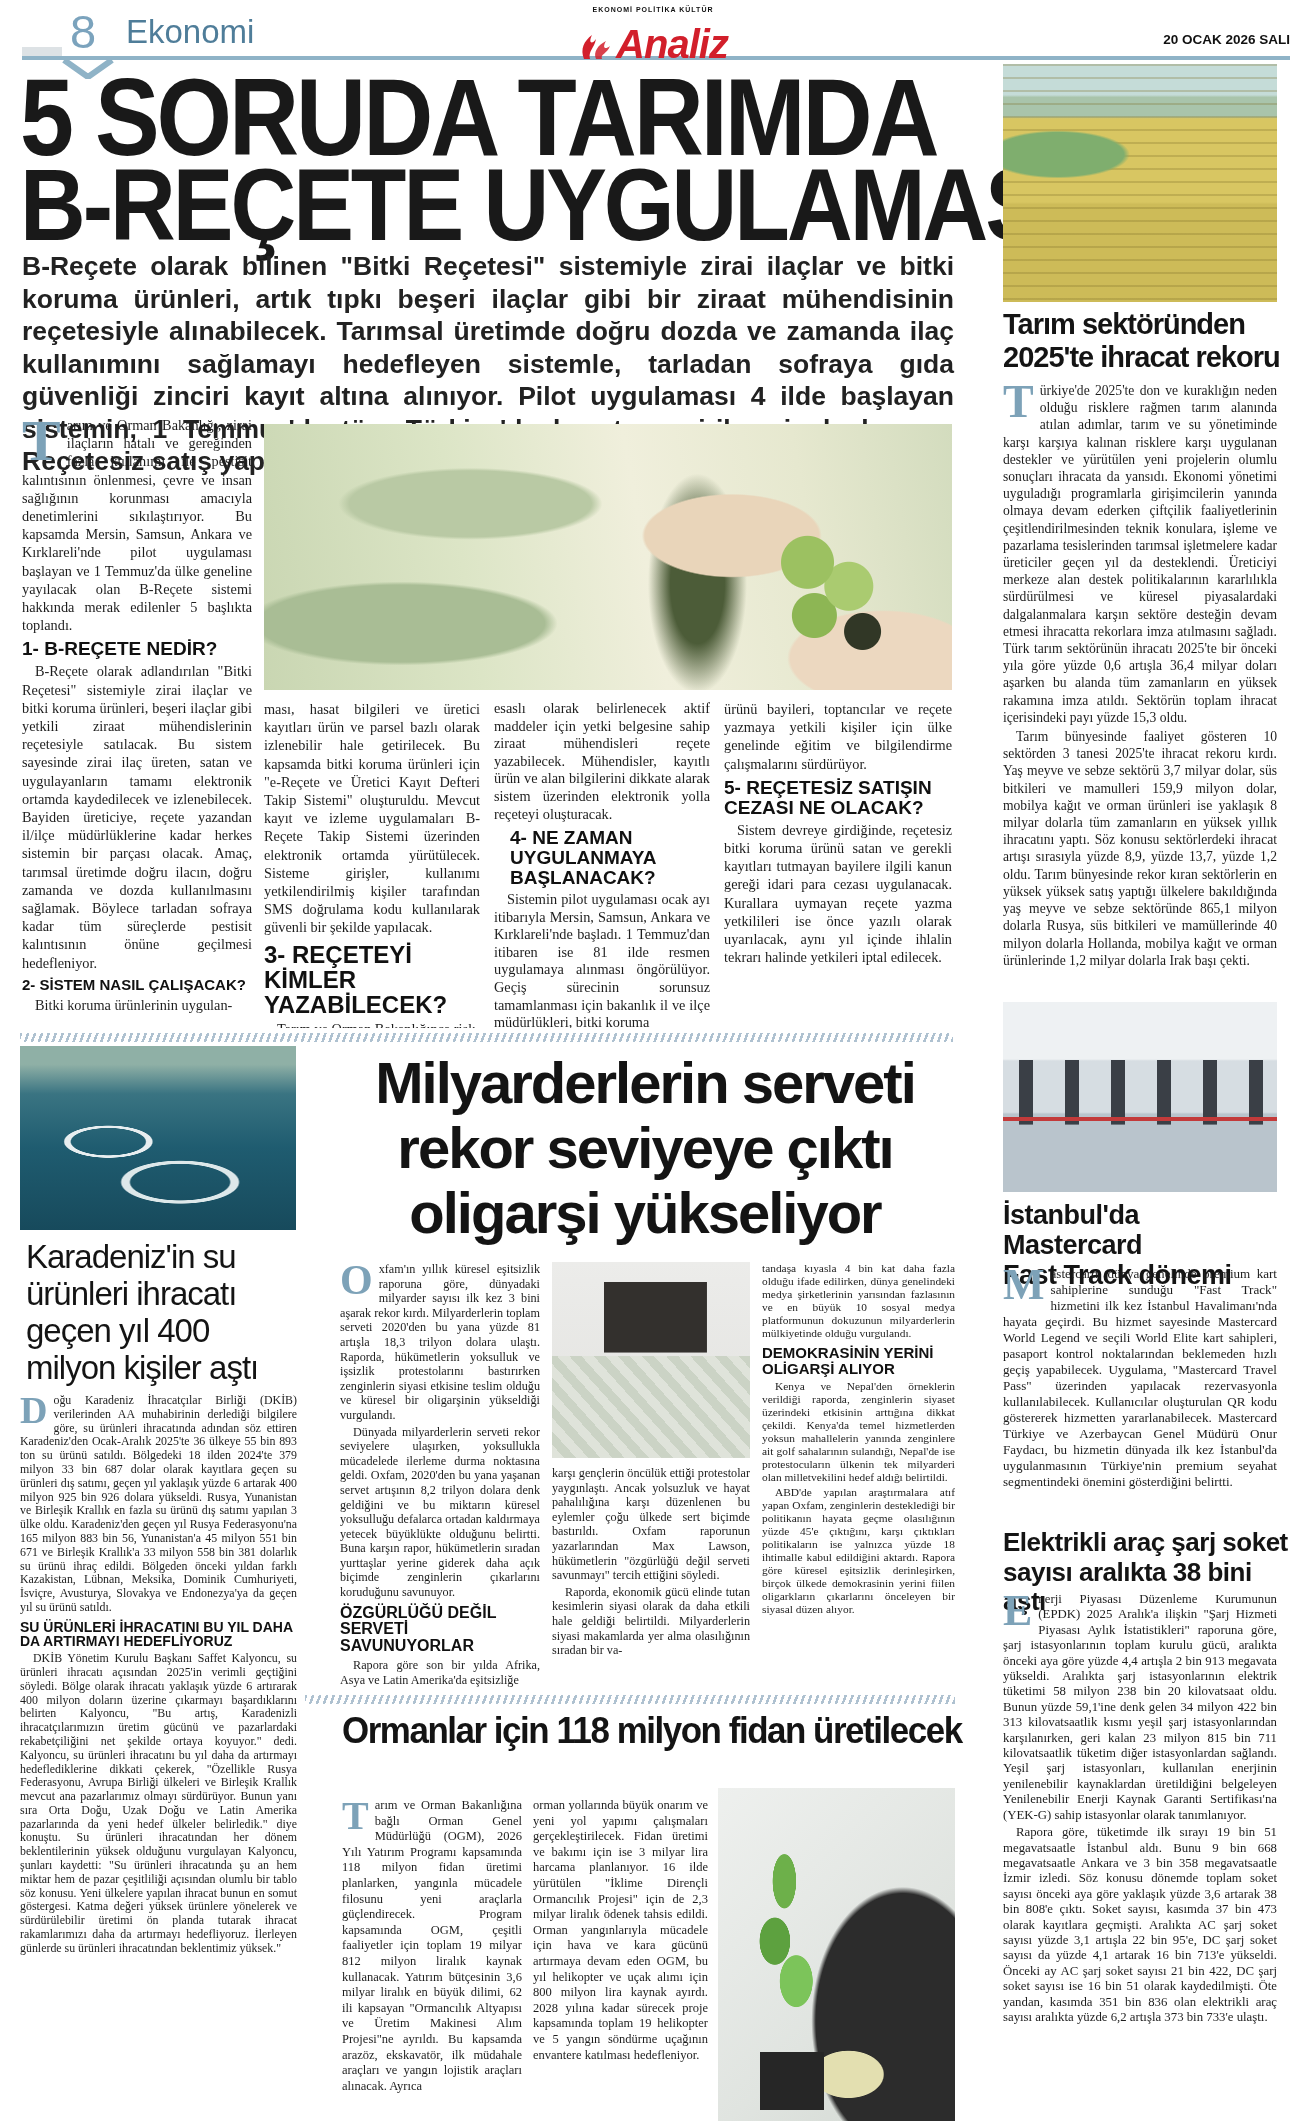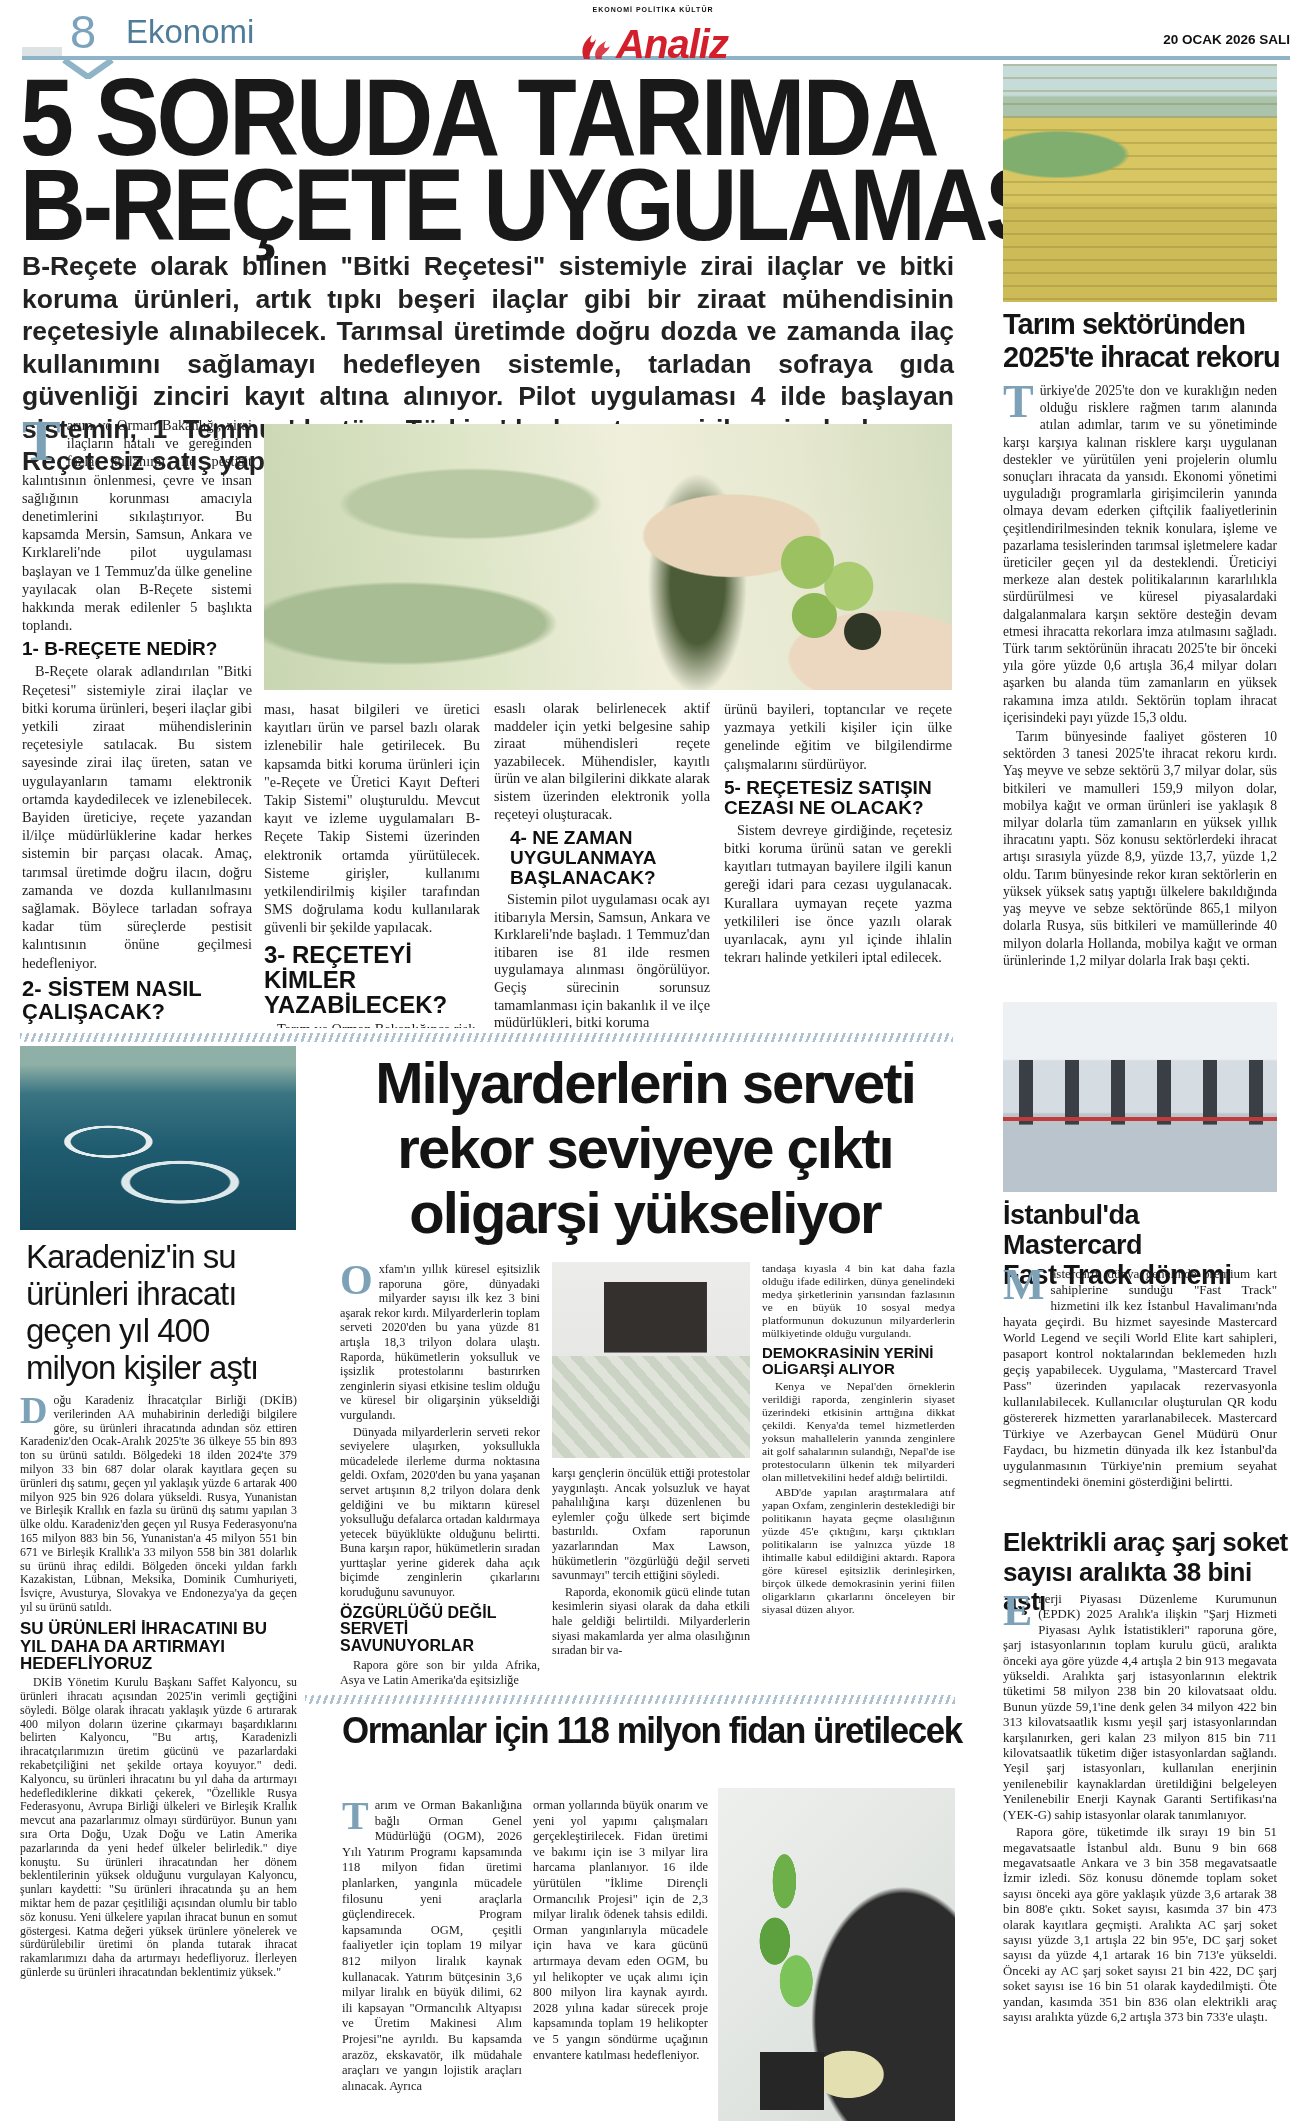--- a/index.html
+++ b/index.html
@@ -102,21 +102,21 @@
   <div class="dateline">20 OCAK 2026 SALI</div>
 
   <div class="mega" style="top:68px;font-size:97px;">5 SORUDA TARIMDA</div>
   <div class="mega" style="top:158px;font-size:91px;">B-REÇETE UYGULAMASI</div>
   <div class="lede">B-Reçete olarak bilinen "Bitki Reçetesi" sistemiyle zirai ilaçlar ve bitki koruma ürünleri, artık tıpkı beşeri ilaçlar gibi bir ziraat mühendisinin reçetesiyle alınabilecek. Tarımsal üretimde doğru dozda ve zamanda ilaç kullanımını sağlamayı hedefleyen sistemle, tarladan sofraya gıda güvenliği zinciri kayıt altına alınıyor. Pilot uygulaması 4 ilde başlayan sistemin, 1 Temmuz'da tüm Türkiye'de hayata geçirilmesi planlanıyor. Reçetesiz satış yapan bayilere ise idari para cezası uygulanacak</div>
 
   <div class="col" style="left:22px;top:416px;width:230px;height:612px;font-size:14.3px;line-height:18.2px;">
     <p><span class="dropcap" style="font-size:58px;">T</span><span>arım ve Orman Bakanlığı, zirai ilaçların hatalı ve gereğinden fazla kullanımı ile pestisit kalıntısının önlenmesi, çevre ve insan sağlığının korunması amacıyla denetimlerini sıkılaştırıyor. Bu kapsamda Mersin, Samsun, Ankara ve Kırklareli'nde pilot uygulaması başlayan ve 1 Temmuz'da ülke geneline yayılacak olan B-Reçete sistemi hakkında merak edilenler 5 başlıkta toplandı.</span></p>
     <div class="sub-h" style="font-size:19px;">1- B-REÇETE NEDİR?</div>
     <p class="ind">B-Reçete olarak adlandırılan "Bitki Reçetesi" sistemiyle zirai ilaçlar ve bitki koruma ürünleri, beşeri ilaçlar gibi yetkili ziraat mühendislerinin reçetesiyle satılacak. Bu sistem sayesinde zirai ilaç üreten, satan ve uygulayanların tamamı elektronik ortamda kaydedilecek ve izlenebilecek. Bayiden üreticiye, reçete yazandan il/ilçe müdürlüklerine kadar herkes sistemin bir parçası olacak. Amaç, tarımsal üretimde doğru ilacın, doğru zamanda ve dozda kullanılmasını sağlamak. Böylece tarladan sofraya kadar tüm süreçlerde pestisit kalıntısının önüne geçilmesi hedefleniyor.</p>
-    <div class="sub-h" style="font-size:22px;">2- SİSTEM NASIL ÇALIŞACAK?</div>
+    <div class="sub-h" style="font-size:15px;">2- SİSTEM NASIL ÇALIŞACAK?</div>
     <p class="ind">Bitki koruma ürünlerinin uygulan-</p>
   </div>
 
   <div class="photo ph-olive" style="left:264px;top:424px;width:688px;height:266px;"></div>
 
   <div class="col" style="left:264px;top:700px;width:216px;height:328px;font-size:14.3px;line-height:18.2px;">
     <p>ması, hasat bilgileri ve üretici kayıtları ürün ve parsel bazlı olarak izlenebilir hale getirilecek. Bu kapsamda bitki koruma ürünleri için "e-Reçete ve Üretici Kayıt Defteri Takip Sistemi" oluşturuldu. Mevcut kayıt ve izleme uygulamaları B-Reçete Takip Sistemi üzerinden elektronik ortamda yürütülecek. Sisteme girişler, kullanımı yetkilendirilmiş kişiler tarafından SMS doğrulama kodu kullanılarak güvenli bir şekilde yapılacak.</p>
     <div class="sub-h" style="font-size:24px;">3- REÇETEYİ KİMLER YAZABİLECEK?</div>
     <p class="ind">Tarım ve Orman Bakanlığınca risk</p>
   </div>
@@ -174,21 +174,21 @@
 
   <div class="photo ph-fish" style="left:20px;top:1046px;width:276px;height:184px;"></div>
   <div class="head-sans" style="position:absolute;left:26px;top:1238px;width:280px;font-size:33px;line-height:37px;letter-spacing:-1px;font-weight:400;">
     <div>Karadeniz'in su</div>
     <div>ürünleri ihracatı</div>
     <div>geçen yıl 400</div>
     <div>milyon kişiler aştı</div>
   </div>
   <div class="col" style="left:20px;top:1394px;width:277px;height:724px;font-size:11.9px;line-height:13.8px;">
     <p><span class="dropcap" style="font-size:38px;">D</span><span>oğu Karadeniz İhracatçılar Birliği (DKİB) verilerinden AA muhabirinin derlediği bilgilere göre, su ürünleri ihracatında adından söz ettiren Karadeniz'den Ocak-Aralık 2025'te 36 ülkeye 55 bin 893 ton su ürünü satıldı. Bölgedeki 18 ilden 2024'te 379 milyon 33 bin 687 dolar olarak kayıtlara geçen su ürünleri dış satımı, geçen yıl yaklaşık yüzde 6 artarak 400 milyon 925 bin 926 dolara yükseldi. Rusya, Yunanistan ve Birleşik Krallık en fazla su ürünü dış satımı yapılan 3 ülke oldu. Karadeniz'den geçen yıl Rusya Federasyonu'na 165 milyon 883 bin 56, Yunanistan'a 45 milyon 551 bin 671 ve Birleşik Krallık'a 33 milyon 558 bin 381 dolarlık su ürünü ihraç edildi. Bölgeden önceki yıldan farklı Kazakistan, Lübnan, Meksika, Dominik Cumhuriyeti, İsviçre, Avusturya, Slovakya ve Endonezya'ya da geçen yıl su ürünü satıldı.</span></p>
-    <div class="sub-h" style="font-size:17px;">SU ÜRÜNLERİ İHRACATINI BU YIL DAHA DA ARTIRMAYI HEDEFLİYORUZ</div>
+    <div class="sub-h" style="font-size:14px;">SU ÜRÜNLERİ İHRACATINI BU YIL DAHA DA ARTIRMAYI HEDEFLİYORUZ</div>
     <p class="ind">DKİB Yönetim Kurulu Başkanı Saffet Kalyoncu, su ürünleri ihracatı açısından 2025'in verimli geçtiğini söyledi. Bölge olarak ihracatı yaklaşık yüzde 6 artırarak 400 milyon doların üzerine çıkarmayı başardıklarını belirten Kalyoncu, "Bu artış, Karadenizli ihracatçılarımızın üretim gücünü ve pazarlardaki rekabetçiliğini net şekilde ortaya koyuyor." dedi. Kalyoncu, su ürünleri ihracatını bu yıl daha da artırmayı hedeflediklerine dikkati çekerek, "Özellikle Rusya Federasyonu, Avrupa Birliği ülkeleri ve Birleşik Krallık mevcut ana pazarlarımız olmayı sürdürüyor. Bunun yanı sıra Orta Doğu, Uzak Doğu ve Latin Amerika pazarlarında da yeni hedef ülkeler belirledik." diye konuştu. Su ürünleri ihracatından her dönem beklentilerinin yüksek olduğunu vurgulayan Kalyoncu, şunları kaydetti: "Su ürünleri ihracatında şu an hem miktar hem de pazar çeşitliliği açısından olumlu bir tablo söz konusu. Yeni ülkelere yapılan ihracat bunun en somut göstergesi. Katma değeri yüksek ürünlere yönelerek ve sürdürülebilir üretimi ön planda tutarak ihracat rakamlarımızı daha da artırmayı hedefliyoruz. İlerleyen günlerde su ürünleri ihracatından beklentimiz yüksek."</p>
   </div>
 
   <div class="hatch" style="left:305px;top:1695px;width:650px;"></div>
 
   <div class="head-sans" style="position:absolute;left:342px;top:1710px;width:615px;font-size:36px;letter-spacing:-1.5px;white-space:nowrap;transform:scaleX(.97);transform-origin:left;font-weight:700;">Ormanlar için 118 milyon fidan üretilecek</div>
   <div class="col" style="left:342px;top:1798px;width:180px;height:320px;font-size:12.5px;line-height:15.6px;">
     <p><span class="dropcap" style="font-size:40px;">T</span><span>arım ve Orman Bakanlığına bağlı Orman Genel Müdürlüğü (OGM), 2026 Yılı Yatırım Programı kapsamında 118 milyon fidan üretimi planlarken, yangınla mücadele filosunu yeni araçlarla güçlendirecek. Program kapsamında OGM, çeşitli faaliyetler için toplam 19 milyar 812 milyon liralık kaynak kullanacak. Yatırım bütçesinin 3,6 milyar liralık en büyük dilimi, 62 ili kapsayan "Ormancılık Altyapısı ve Üretim Makinesi Alım Projesi"ne ayrıldı. Bu kapsamda arazöz, ekskavatör, ilk müdahale araçları ve yangın lojistik araçları alınacak. Ayrıca</span></p>
   </div>
   <div class="col" style="left:533px;top:1798px;width:175px;height:320px;font-size:12.5px;line-height:15.6px;">

